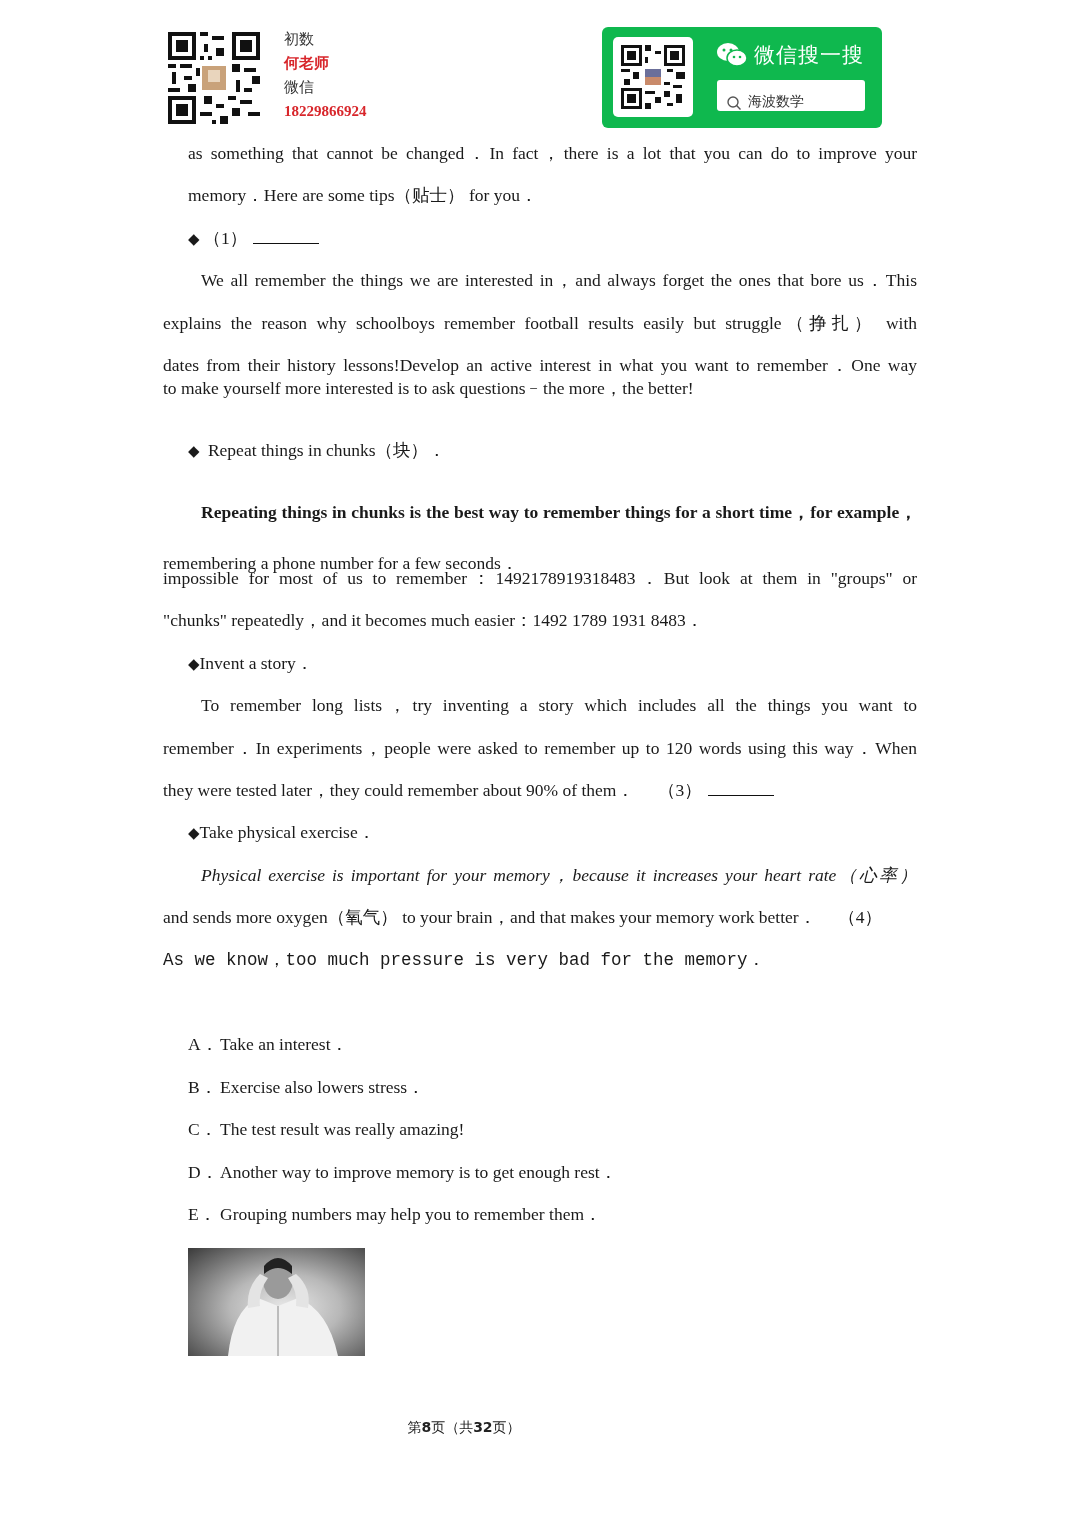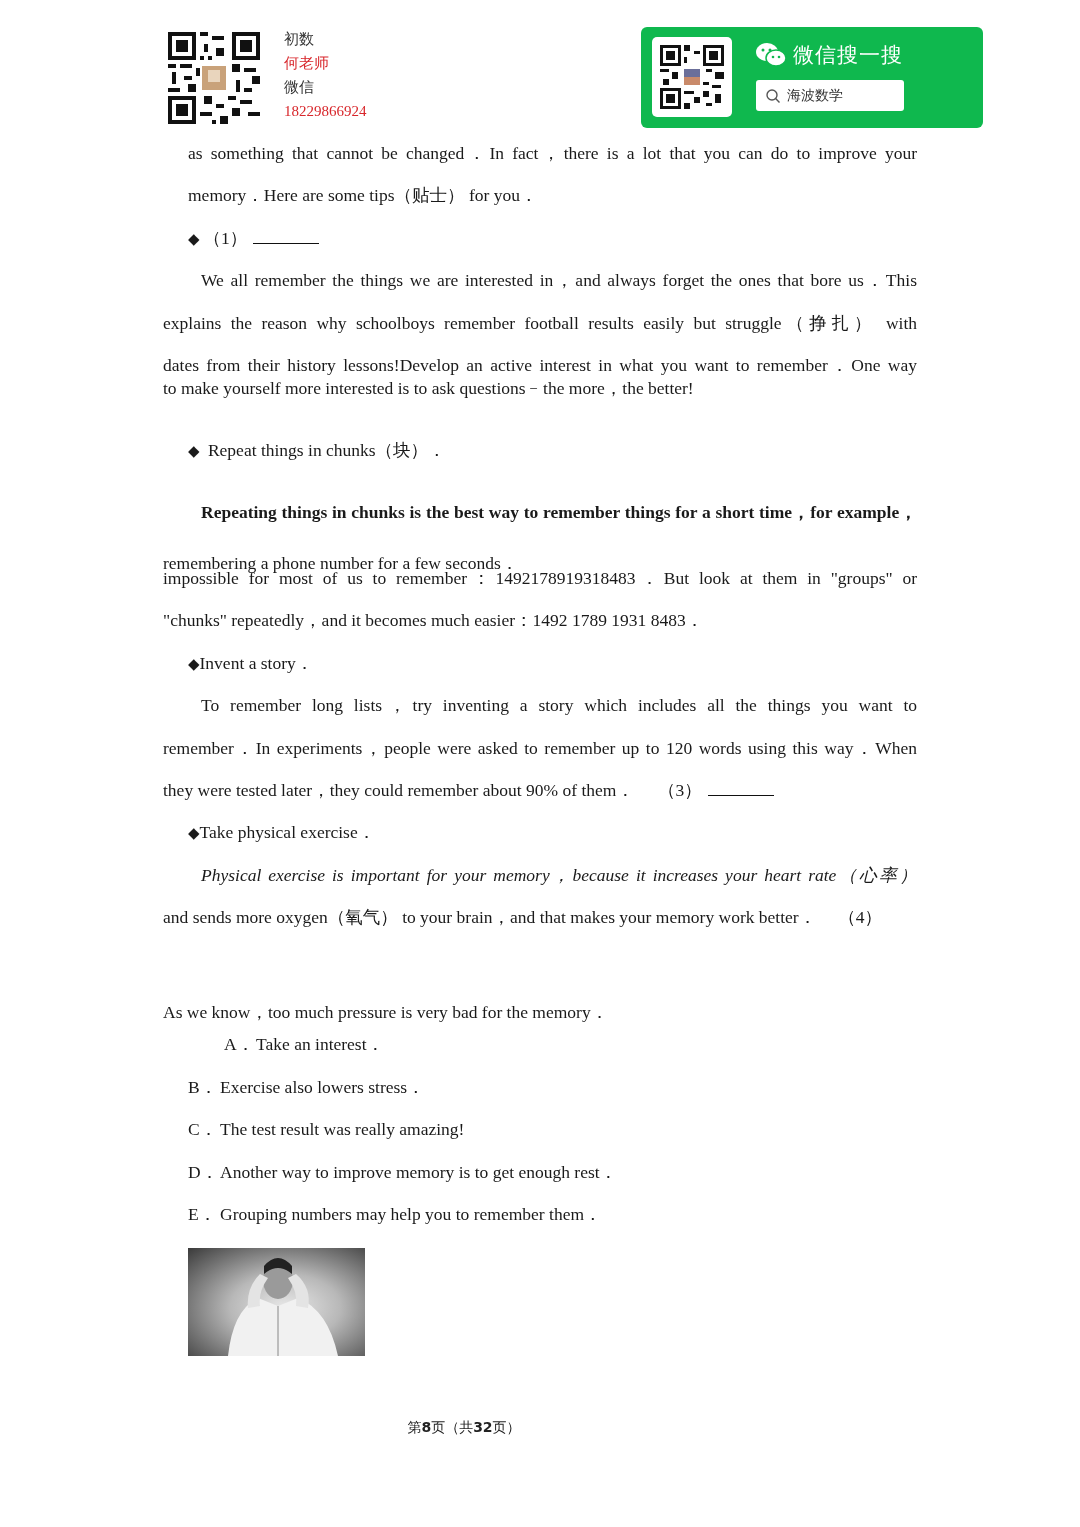--- a/index.html
+++ b/index.html
@@ -2,35 +2,35 @@
 <html><head>
 <meta charset="utf-8">
 <style>
   html, body { margin: 0; padding: 0; background: #ffffff; }
   body { width: 1080px; height: 1527px; position: relative; overflow: hidden;
          font-family: "Liberation Serif", "DejaVu Serif", serif; color: #1a1a1a; }
 
   
   .qr-left { position: absolute; left: 168px; top: 32px; width: 92px; height: 92px; }
   .contact { position: absolute; left: 284px; top: 27px; font-size: 15px; line-height: 24px; }
-  .contact .red { color: #d8262b; }
+  .contact .red { color: #d8262b; font-weight: bold; }
   .contact .dark { color: #333; }
 
   
-  .wx-card { position: absolute; left: 641px; top: 27px; width: 308px; height: 101px;
-             background: #0fb84e; border-radius: 6px; padding-left: 34px; }
+  .wx-card { position: absolute; left: 602px; top: 27px; width: 280px; height: 101px;
+             background: #0fb84e; border-radius: 6px; }
   .wx-qr { position: absolute; left: 11px; top: 10px; width: 80px; height: 80px;
            background: #fff; border-radius: 5px; }
   .wx-qr svg { position: absolute; left: 8px; top: 8px; }
   .wx-title { position: absolute; left: 114px; top: 14px; color: #fff;
               font-family: "DejaVu Sans", sans-serif; font-size: 21px; letter-spacing: 1px;
               display: flex; align-items: center; }
   .wx-title svg { margin-right: 6px; }
   .wx-search { position: absolute; left: 115px; top: 53px; width: 148px; height: 31px;
-               background: #fff; border-radius: 3px; display: flex; align-items: center;
+               background: #fff; border-radius: 3px; display: flex; align-items: flex-end;
                font-family: "DejaVu Sans", sans-serif; font-size: 14px; color: #333; }
   .wx-search svg { margin: 0 6px 0 9px; }
 
   
   .line { position: absolute; left: 163px; width: 754px; font-size: 17.5px; line-height: 24px;
           white-space: nowrap; }
   .justify { text-align: justify; text-align-last: justify; }
   .indent { padding-left: 38px; box-sizing: border-box; }
   .blank { display: inline-block; width: 66px; border-bottom: 1.5px solid #111; height: 16px;
            vertical-align: baseline; margin-left: 6px; }
@@ -187,23 +187,23 @@
   <span>they were tested later，they could remember about 90% of them．</span><span style="margin-left:24px;">（3）</span><span class="blank"></span>
 </div>
 
 <div class="line" style="top:820px; left:188px;">
   <span class="diamond" style="margin-right:0">◆</span><span>Take physical exercise．</span>
 </div>
 <div class="line justify indent" style="top:863px;font-style:italic;">Physical exercise is important for your memory，because it increases your heart rate（心率）</div>
 <div class="line" style="top:905px;">
   <span>and sends more oxygen（氧气） to your brain，and that makes your memory work better．</span><span style="margin-left:22px;">（4）</span>
 </div>
-<div class="line" style="top:1000px;">As we know，too much pressure is very bad for the memory．</div>
-
-<div class="option" style="top:1032px;margin-left:36px;">
+<div class="line" style="top:948px;font-family:Liberation Mono, monospace;">As we know，too much pressure is very bad for the memory．</div>
+
+<div class="option" style="top:1032px;">
   <span class="letter">A．</span><span>Take an interest．</span>
 </div>
 <div class="option" style="top:1075px;">
   <span class="letter">B．</span><span>Exercise also lowers stress．</span>
 </div>
 <div class="option" style="top:1117px;">
   <span class="letter">C．</span><span>The test result was really amazing!</span>
 </div>
 <div class="option" style="top:1160px;">
   <span class="letter">D．</span><span>Another way to improve memory is to get enough rest．</span>

